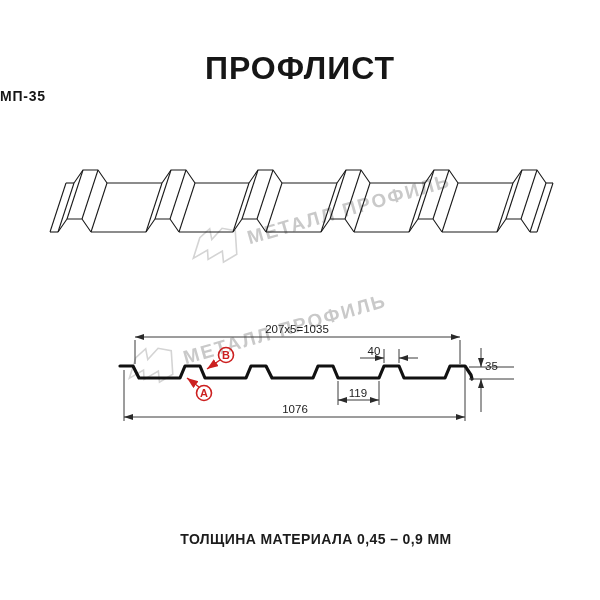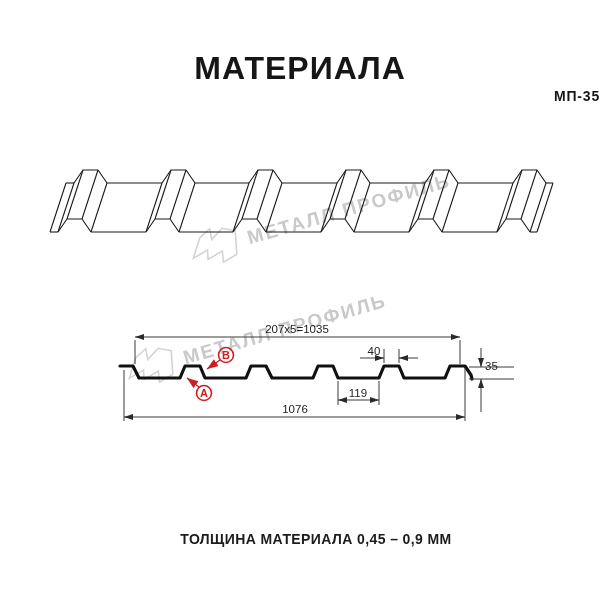--- a/index.html
+++ b/index.html
@@ -5,38 +5,38 @@
   html,body{margin:0;padding:0;}
   .page{
     position:relative;width:600px;height:600px;background:#ffffff;
     font-family:"Liberation Sans",sans-serif;overflow:hidden;
   }
   .title{
     position:absolute;top:50px;left:0;width:600px;text-align:center;
     font-size:32px;font-weight:700;letter-spacing:1px;color:#161616;
   }
   .subtitle{
-    position:absolute;top:88px;left:0;width:600px;text-align:right;
+    position:absolute;top:88px;left:0;width:600px;text-align:left;
     font-size:14px;font-weight:700;letter-spacing:.8px;color:#161616;
   }
   .footer-note{
     position:absolute;top:531px;left:16px;width:600px;text-align:center;
     font-size:14px;font-weight:600;letter-spacing:.4px;color:#1c1c1c;
   }
   svg text{font-family:"Liberation Sans",sans-serif;}
   .dimtxt{font-size:11.5px;fill:#222222;}
   .wmtxt{font-size:19px;font-weight:700;letter-spacing:2px;fill:#c9c9c9;}
   .redtxt{font-size:11px;font-weight:700;fill:#cc2020;}
 </style>
 </head>
 <body>
 
 <div class="page">
 
-  <div class="title">МАТЕРИАЛА</div>
+  <div class="title">ПРОФЛИСТ</div>
   <div class="subtitle">МП-35</div>
 
   <svg width="600" height="600" viewBox="0 0 600 600">
     <defs>
       <marker id="arrB" orient="auto-start-reverse" markerWidth="10" markerHeight="7" refX="9" refY="3">
         <path d="M0,0 L9,3 L0,6 Z" fill="#2a2a2a"></path>
       </marker>
       <marker id="arrR" orient="auto" markerWidth="10" markerHeight="7" refX="8" refY="3">
         <path d="M0,0 L8,3 L0,6 Z" fill="#cc2020"></path>
       </marker>

